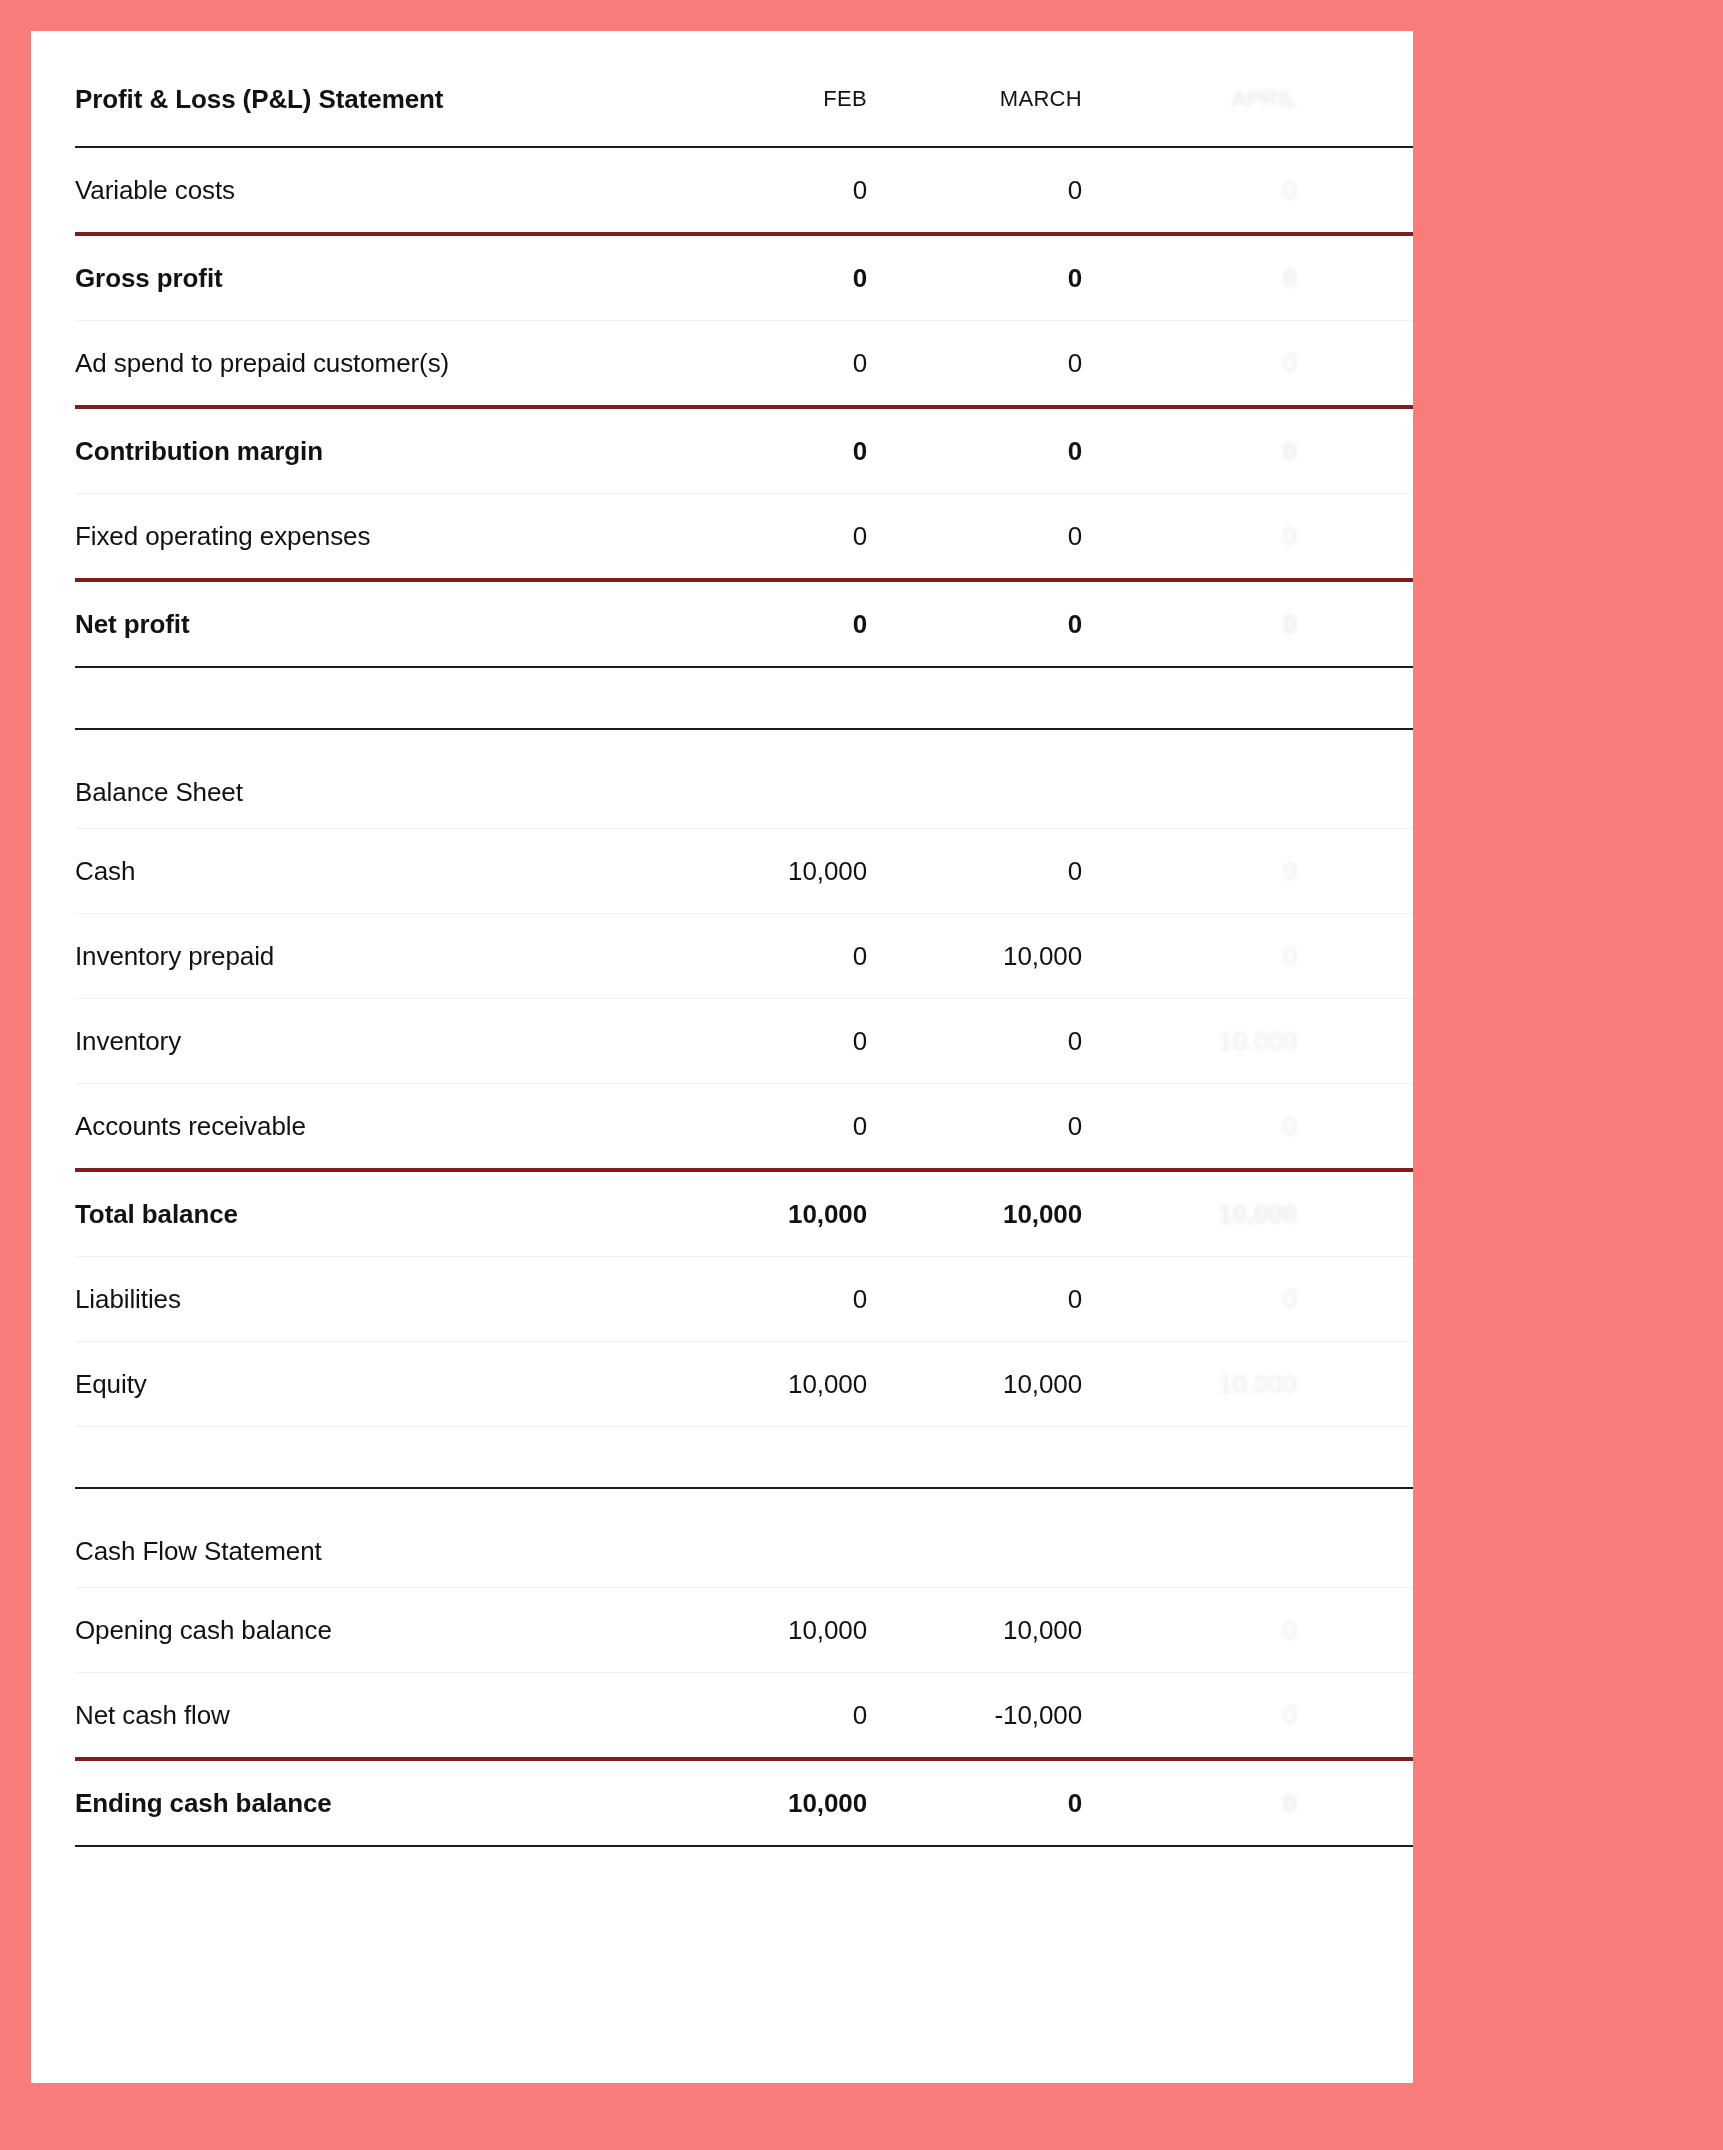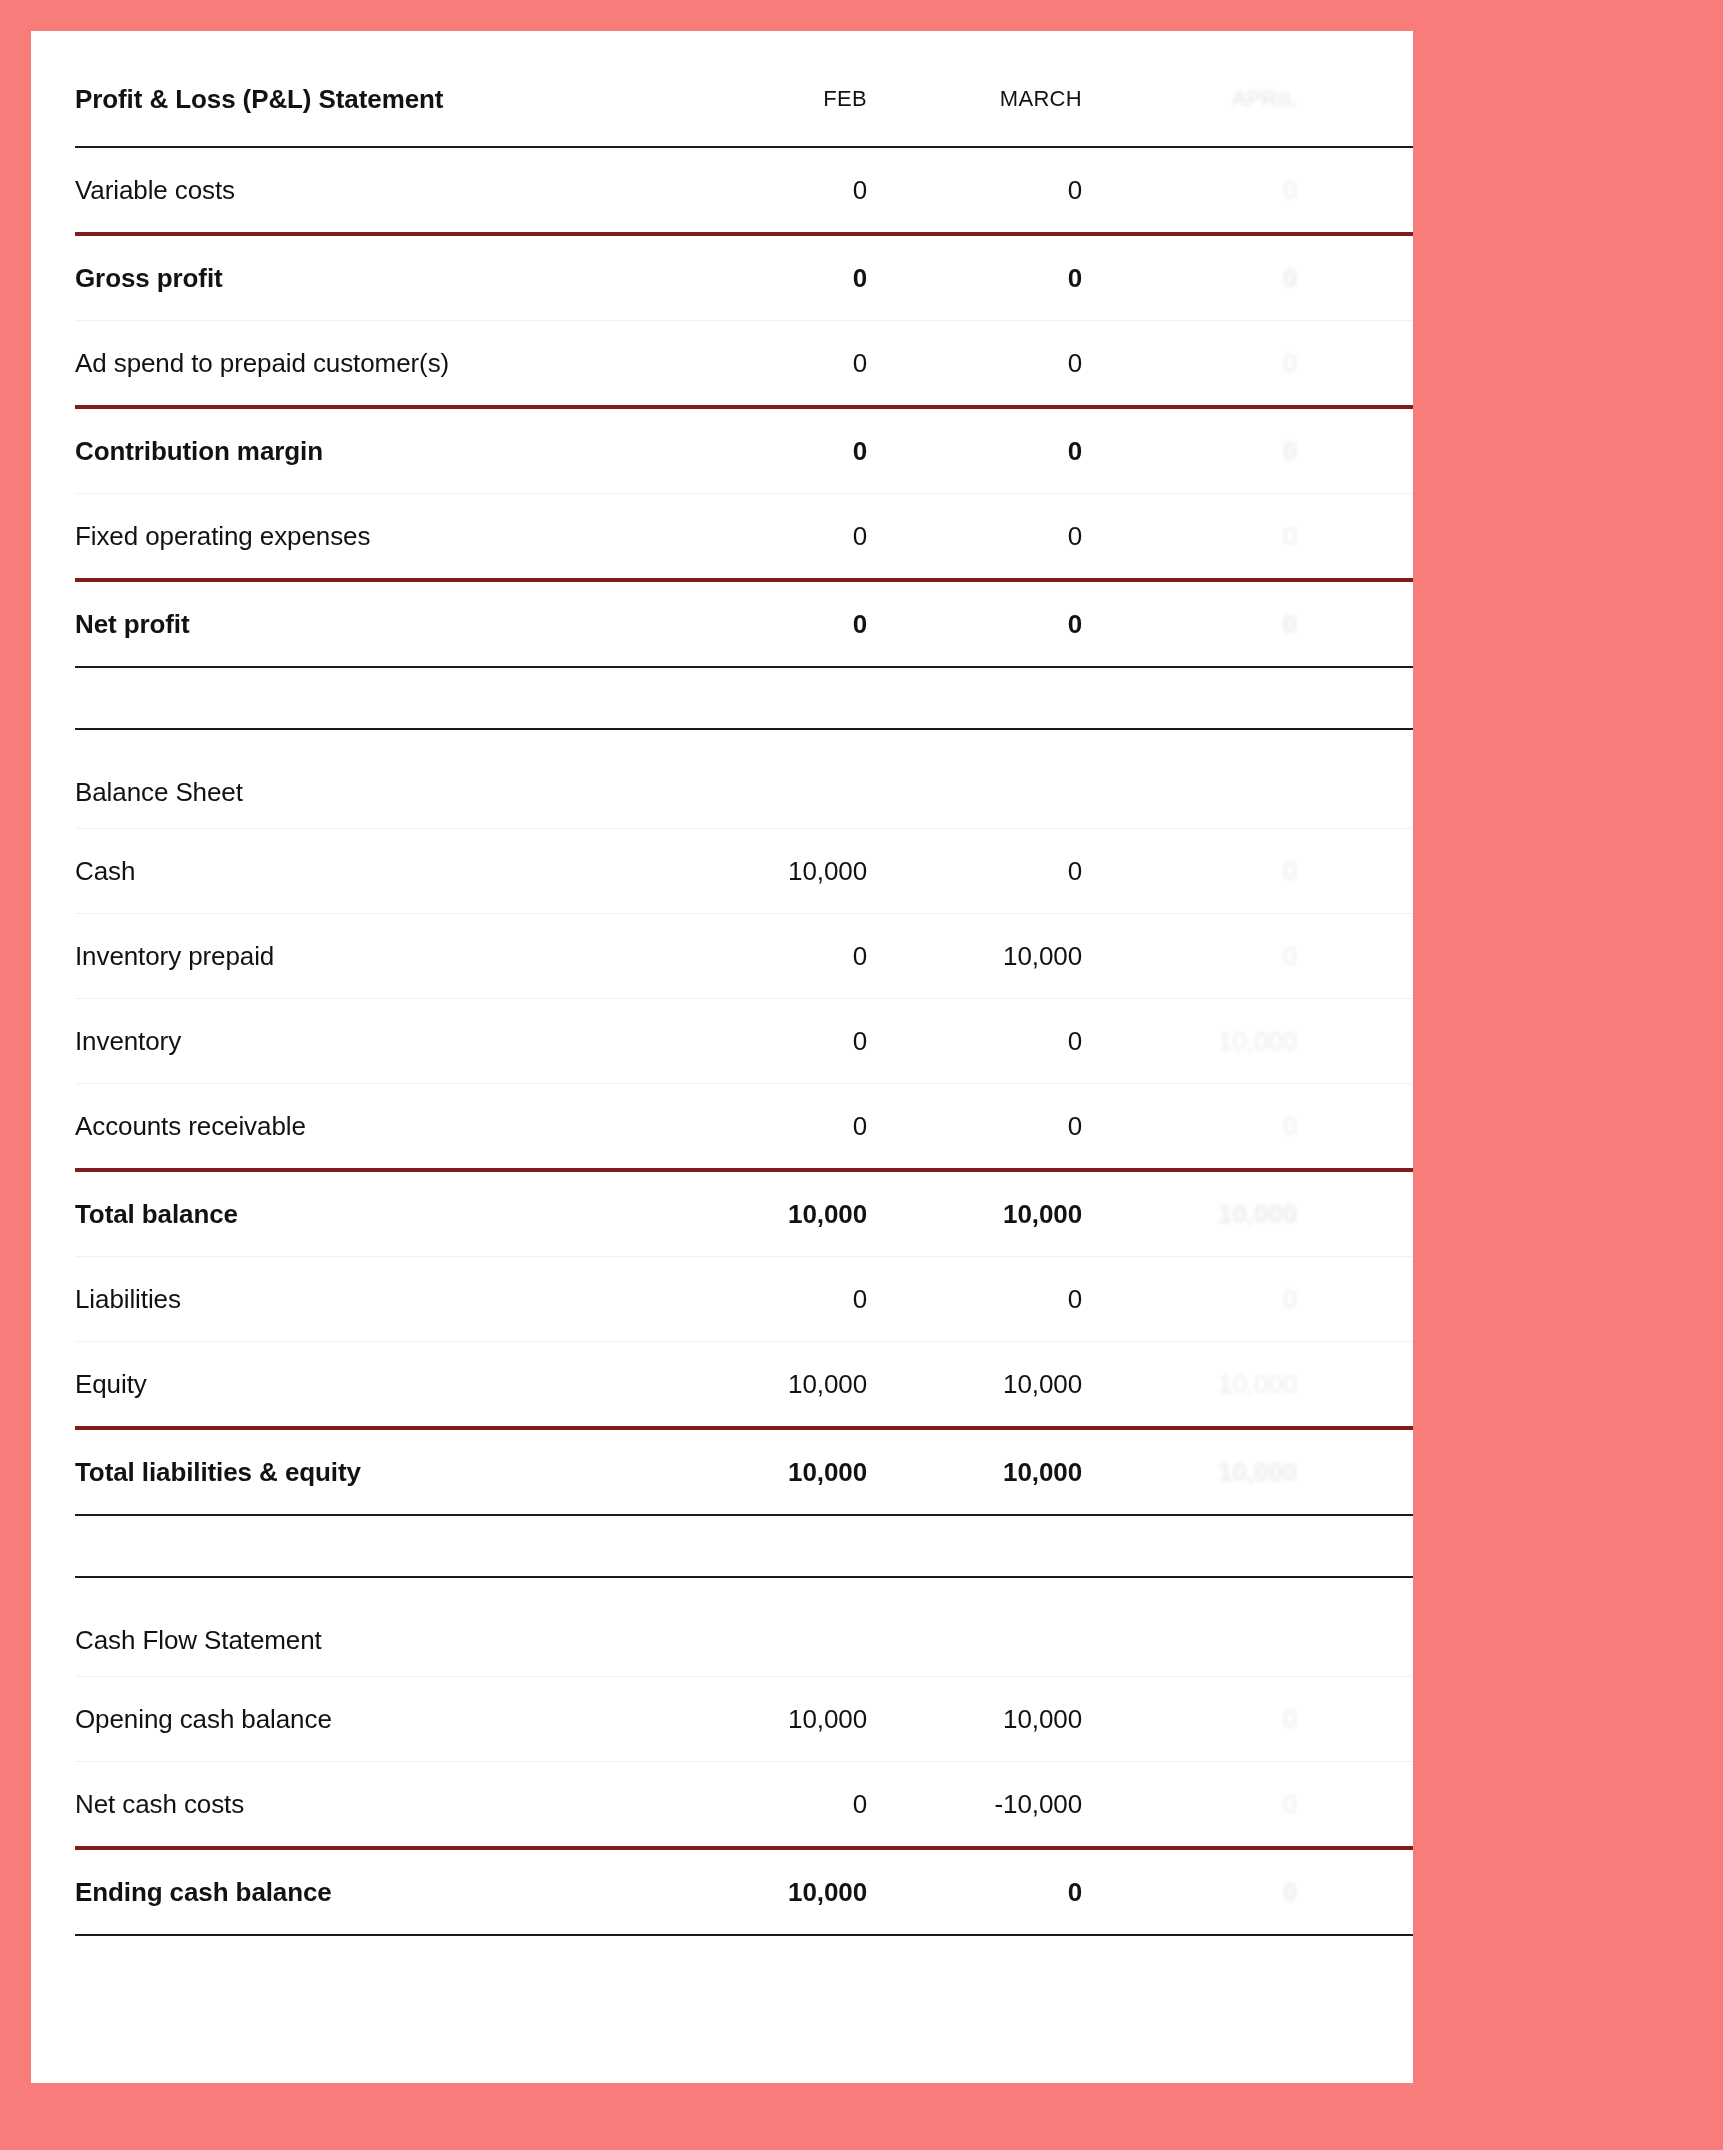--- a/index.html
+++ b/index.html
@@ -227,28 +227,20 @@
             <td class="faded">0</td>
           </tr>
           <tr class="r-data bb-light">
             <td class="label">Equity</td>
             <td>10,000</td>
             <td>10,000</td>
             <td class="faded">10,000</td>
             <td class="faded">40,000</td>
             <td class="faded">40,000</td>
           </tr>
-          <tr class="r-data bt-dark bb-dark">
-            <td class="label bold">Total liabilities &amp; equity</td>
-            <td class="bold ">10,000</td>
-            <td class="bold ">10,000</td>
-            <td class="bold faded">10,000</td>
-            <td class="bold faded">40,000</td>
-            <td class="bold faded">40,000</td>
-          </tr>
           <tr class="r-spacer bb-dark">
             <td></td>
             <td></td>
             <td></td>
             <td></td>
             <td></td>
             <td></td>
           </tr>
           <tr class="r-section bb-light">
             <td class="label section-title">Cash Flow Statement</td>
@@ -260,21 +252,21 @@
           </tr>
           <tr class="r-data bb-light">
             <td class="label">Opening cash balance</td>
             <td>10,000</td>
             <td>10,000</td>
             <td class="faded">0</td>
             <td class="faded">0</td>
             <td class="faded">0</td>
           </tr>
           <tr class="r-data bb-light">
-            <td class="label">Net cash costs</td>
+            <td class="label">Net cash flow</td>
             <td>0</td>
             <td>-10,000</td>
             <td class="faded">0</td>
             <td class="faded">0</td>
             <td class="faded">40,000</td>
           </tr>
           <tr class="r-data bt-dark bb-dark">
             <td class="label bold">Ending cash balance</td>
             <td class="bold ">10,000</td>
             <td class="bold ">0</td>

